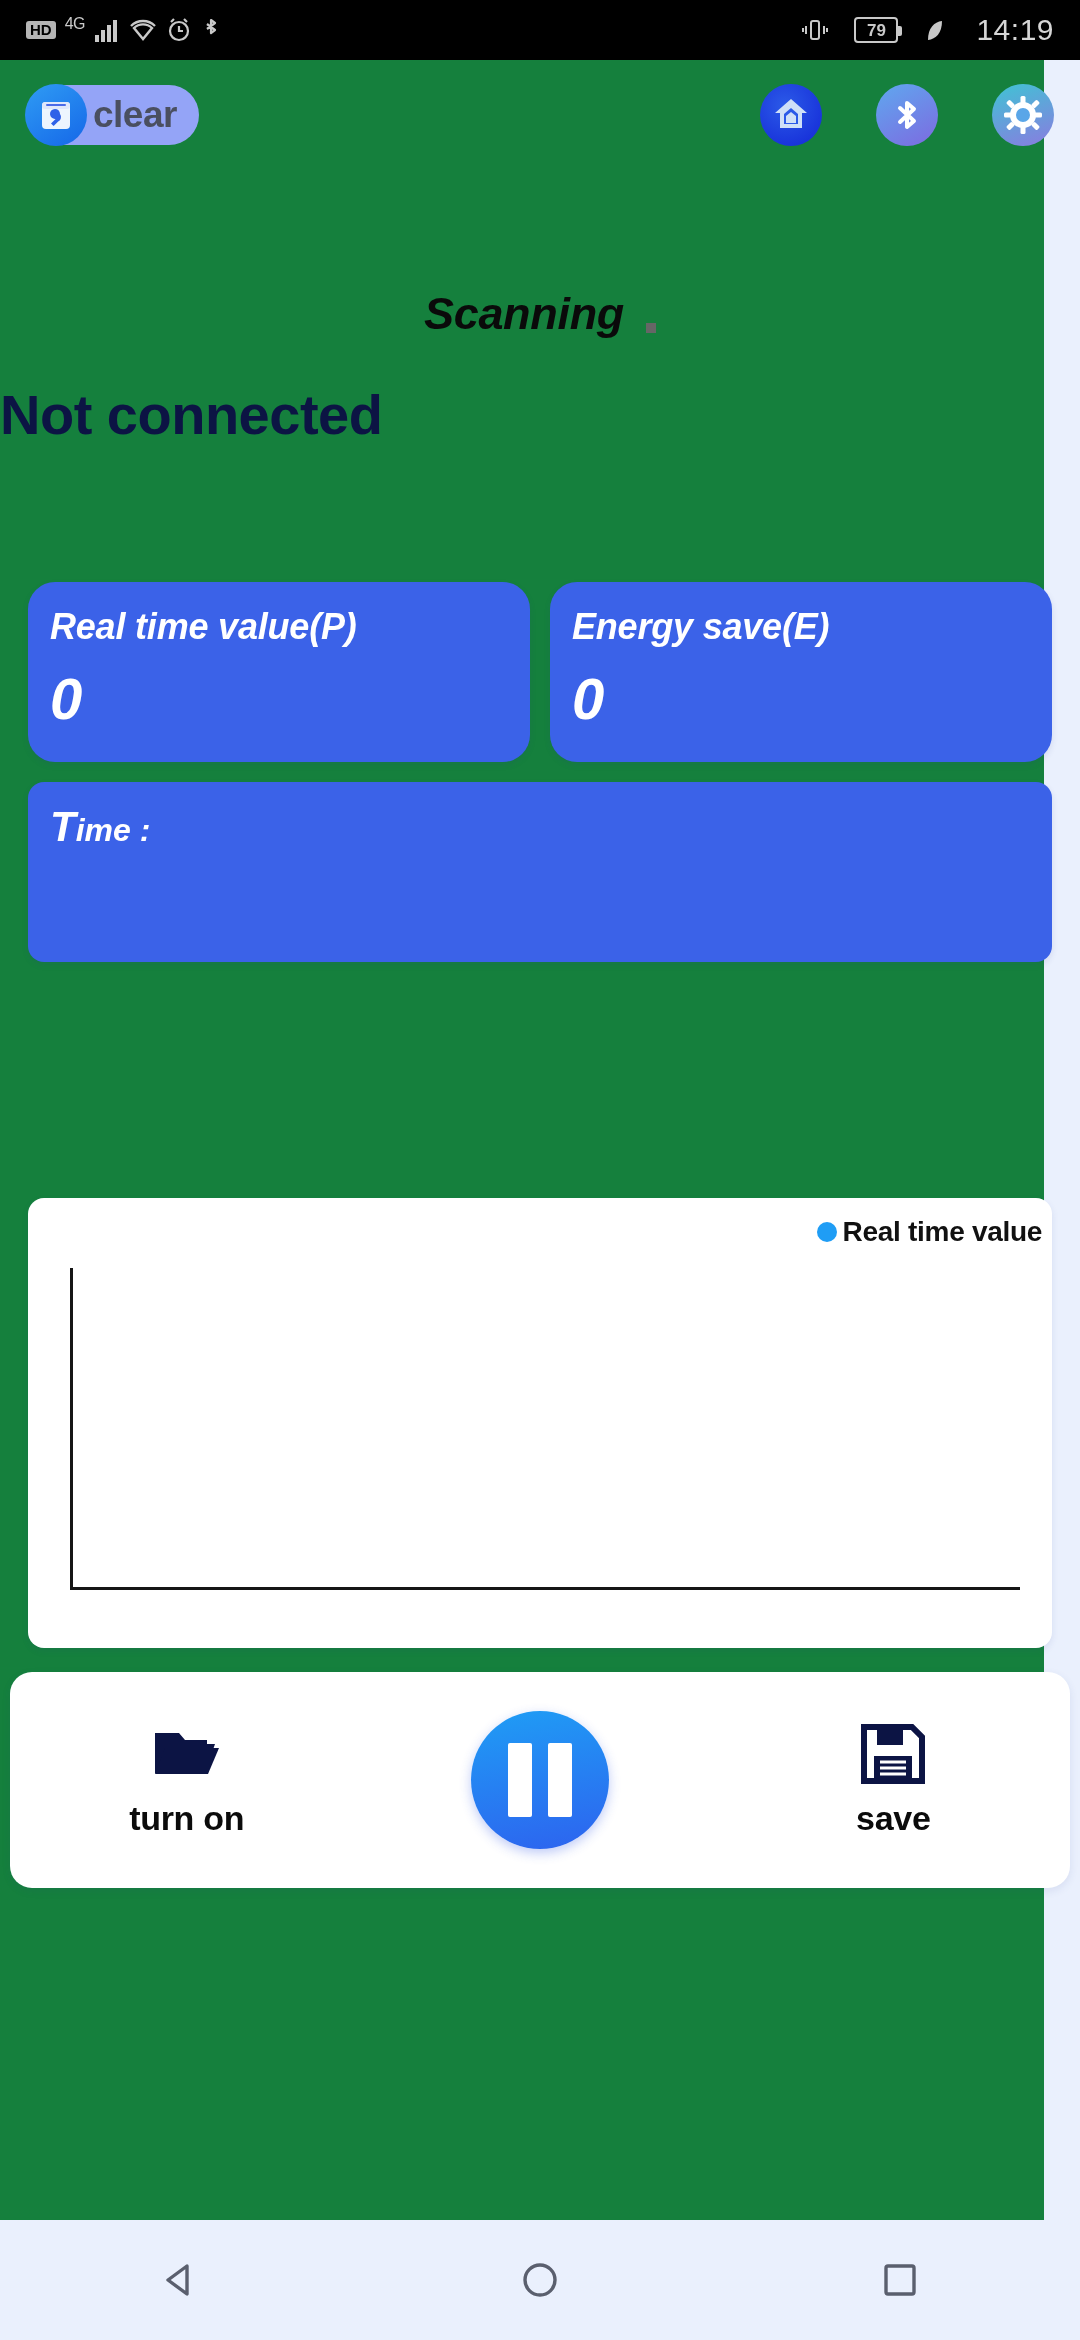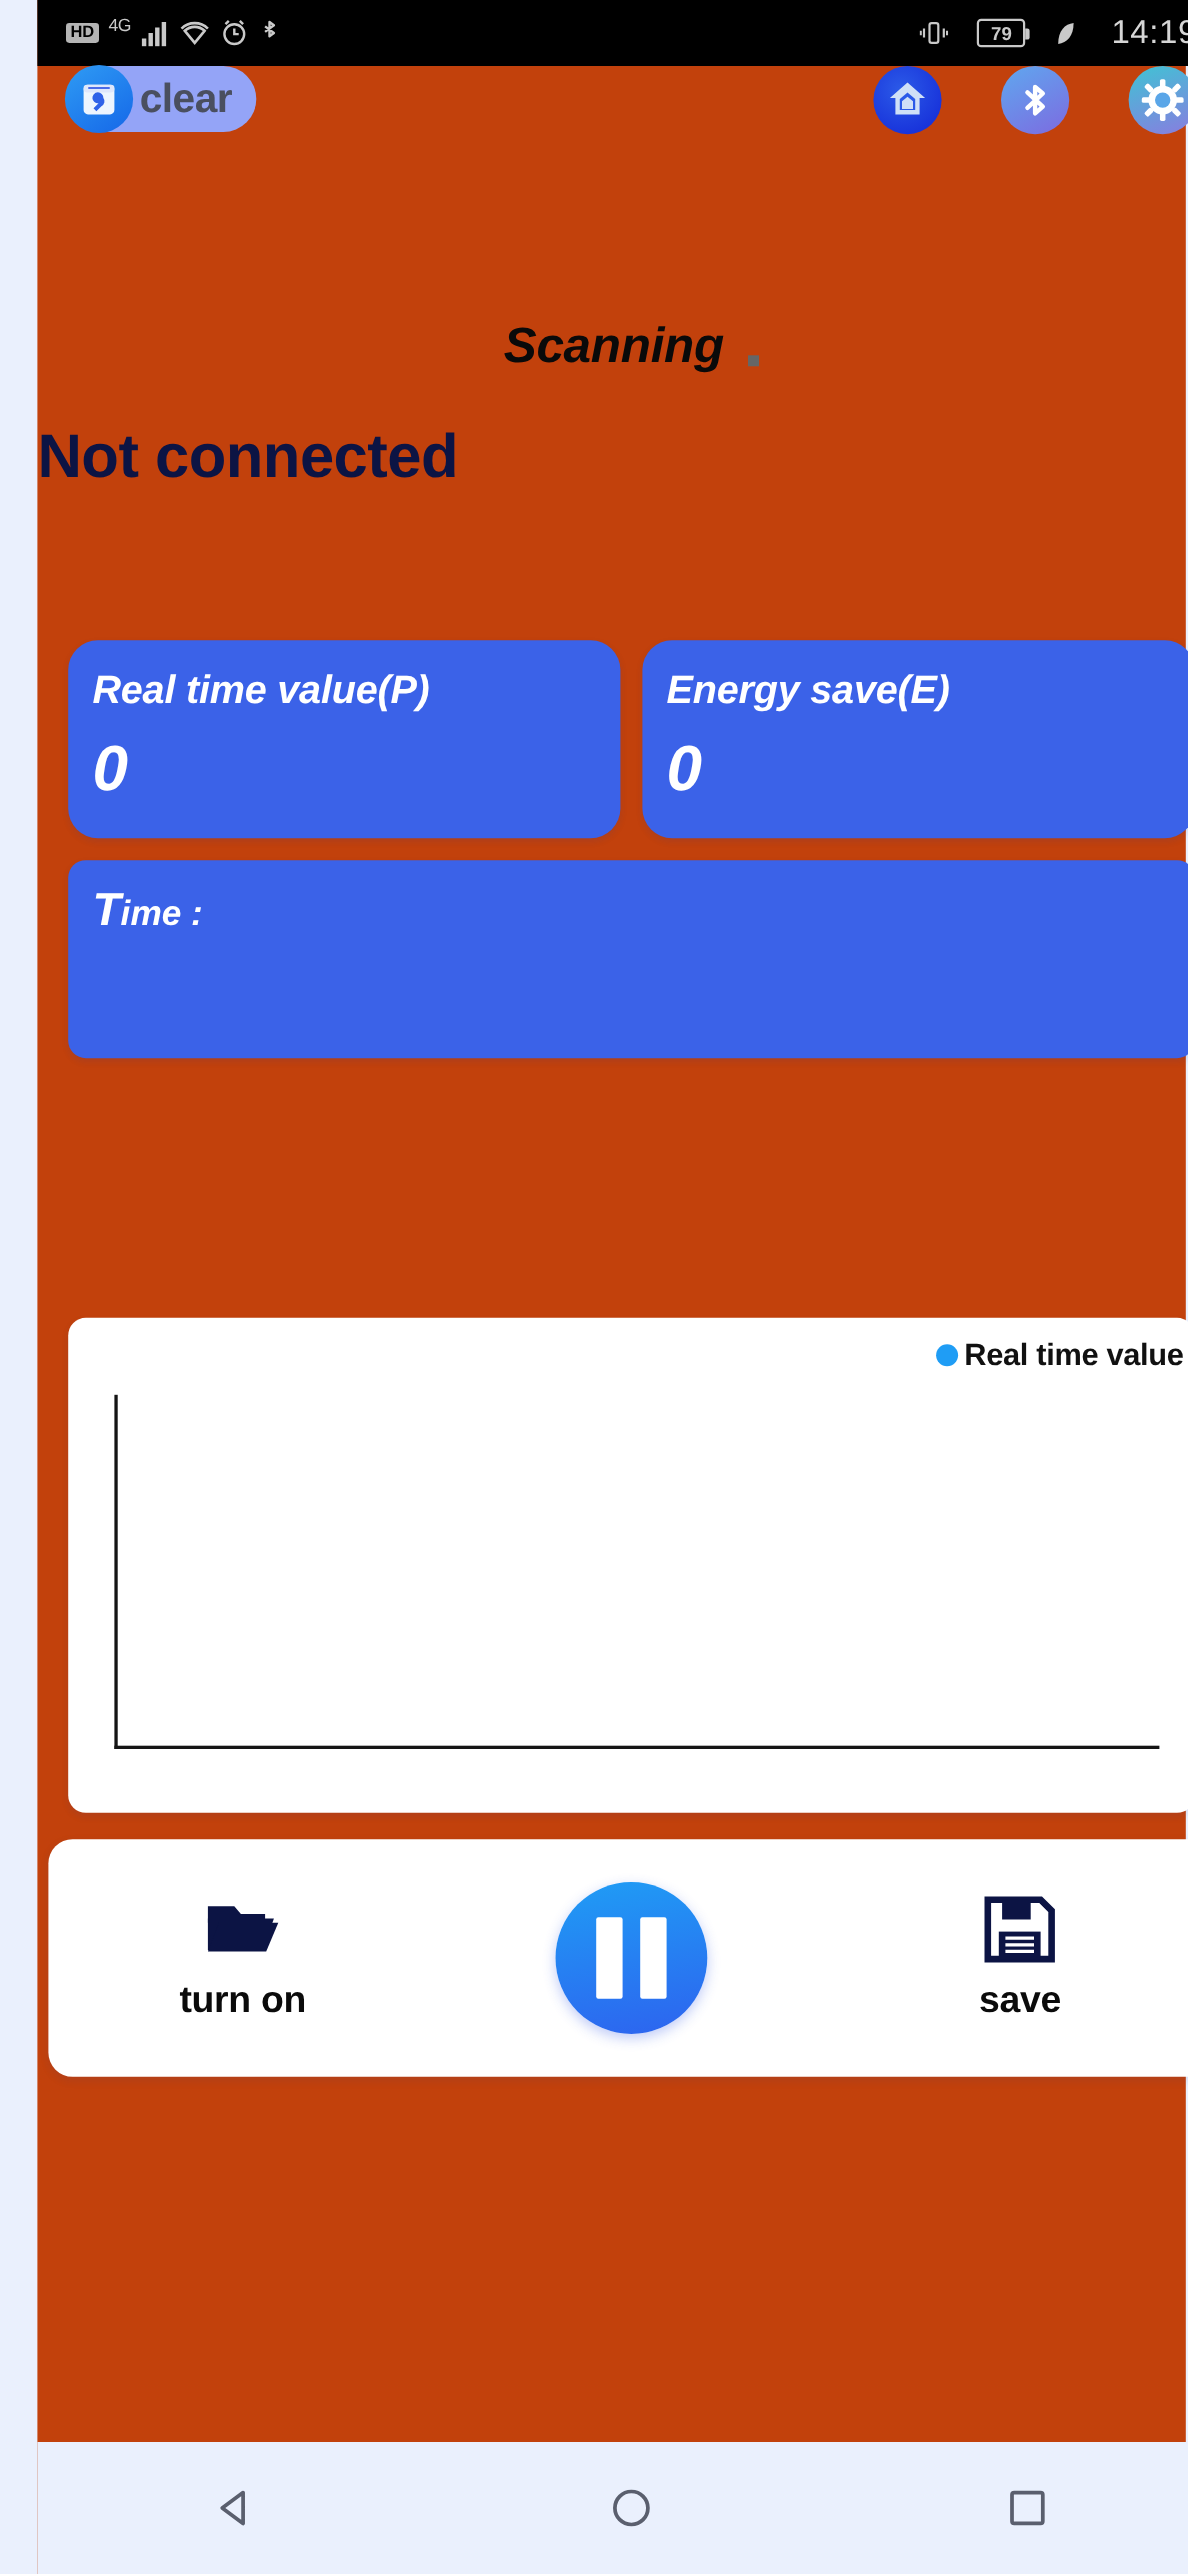--- a/index.html
+++ b/index.html
@@ -2,21 +2,21 @@
 <html><head>
 <meta charset="utf-8">
 <style>
   * { margin:0; padding:0; box-sizing:border-box; }
   html, body {
     width:1080px; height:2340px;
     background:#eaf0fd;
     font-family:"Liberation Sans", sans-serif;
     overflow:hidden;
   }
-  #screen { position:relative; width:1044px; height:2340px; background:#c2410c;margin-left:34px; }
+  #screen { position:relative; width:1044px; height:2340px; background:#15803d; }
 
   
   .statusbar {
     position:absolute; top:0; left:0; width:1080px; height:60px;
     background:#000; display:flex; align-items:center;
     padding:0 26px; color:#c9c9c9;
   }
   .sb-left { display:flex; align-items:center; gap:9px; }
   .sb-right { margin-left:auto; display:flex; align-items:center; gap:26px; }
   .hd-badge {
@@ -35,21 +35,21 @@
   .battery::after {
     content:""; position:absolute; right:-6px; top:7px; width:4px; height:10px;
     background:#c9c9c9; border-radius:0 2px 2px 0;
   }
   .battery span { font-size:17px; font-weight:bold; color:#c9c9c9; line-height:1; }
   .clock { font-size:30px; color:#d6d6d6; letter-spacing:0.5px; margin-left:4px; }
 
   
   .appbar {
     position:absolute; top:60px; left:0; width:1080px; height:110px;
-    display:flex; align-items:flex-start; padding:0 26px;
+    display:flex; align-items:center; padding:0 26px;
   }
   .clear-btn {
     display:flex; align-items:center; height:60px;
     background:#94a4f7; border-radius:30px; padding-right:22px;
     position:relative;
   }
   .clear-icon-wrap {
     width:62px; height:62px; border-radius:50%;
     background:linear-gradient(145deg,#2f9cf4,#1567e8);
     display:flex; align-items:center; justify-content:center;

